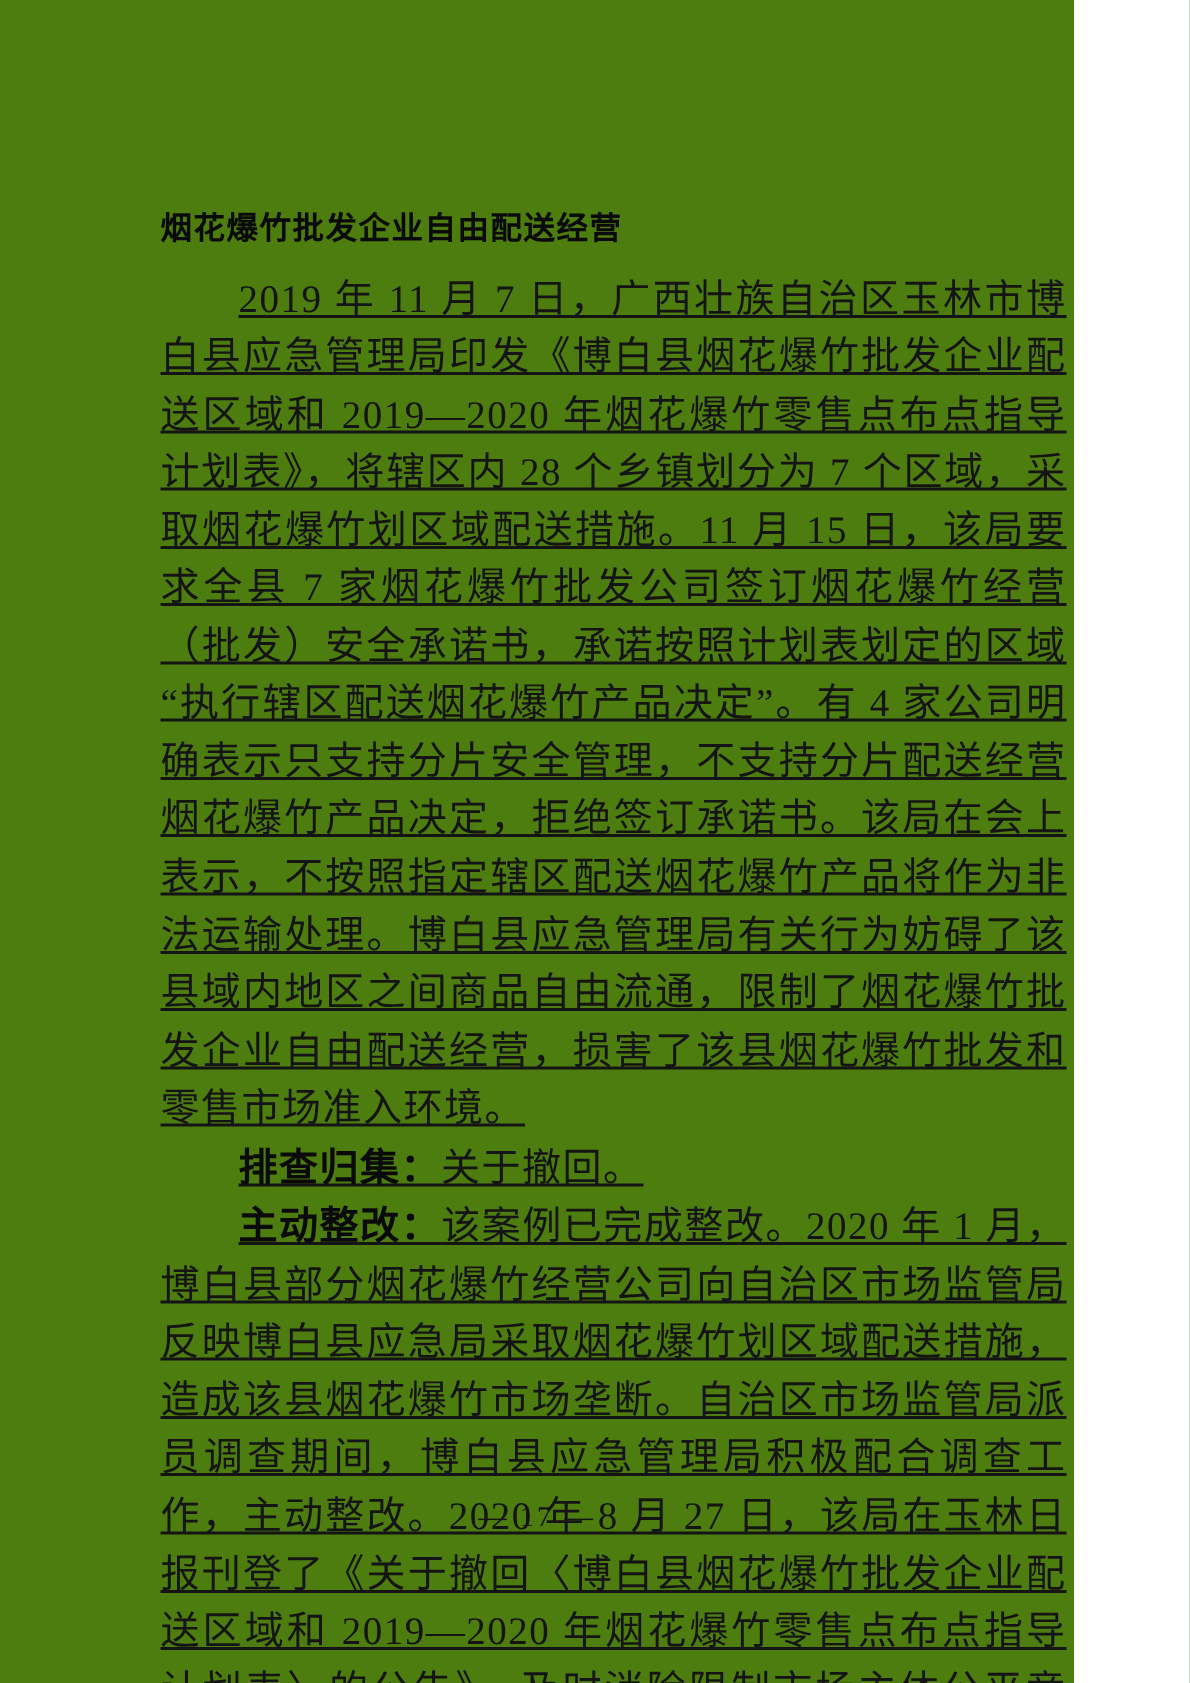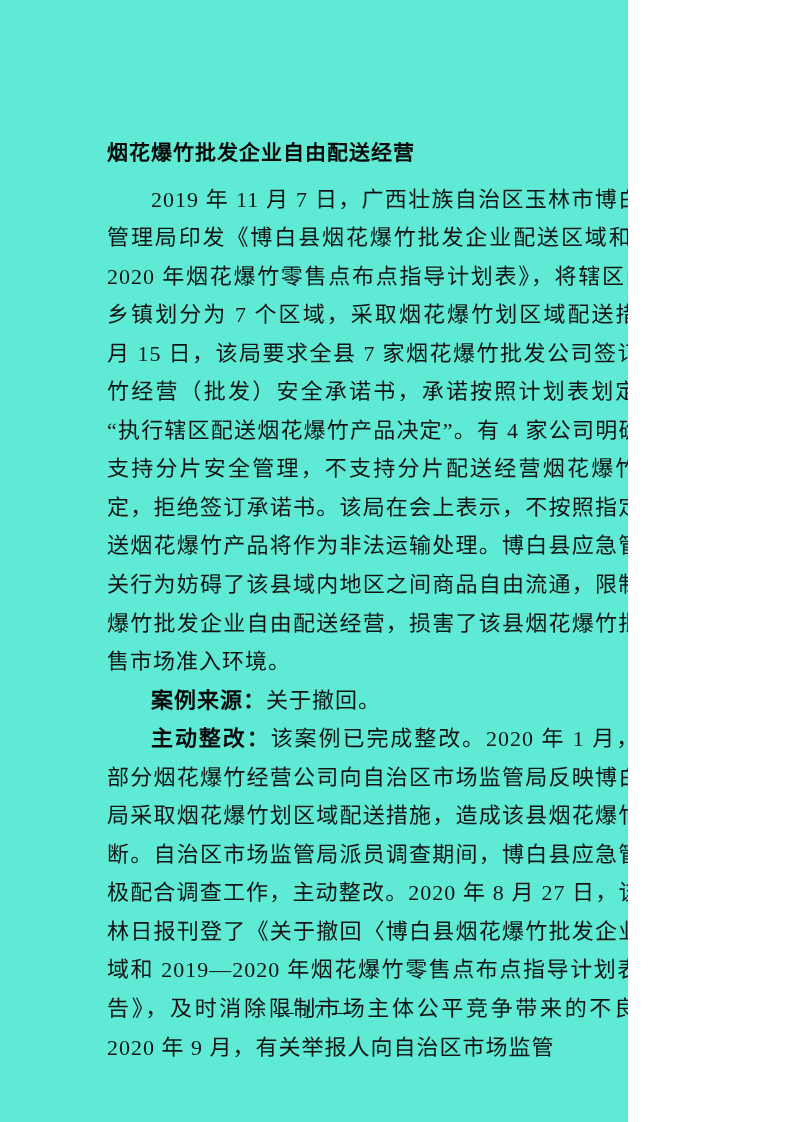--- a/index.html
+++ b/index.html
@@ -2,50 +2,51 @@
 <html lang="zh-CN"><head>
 <meta charset="utf-8">
 <style>
   html, body {
     margin: 0;
     padding: 0;
     background: #ffffff;
   }
   .page {
     position: relative;
-    width: 628px;
+    width: 716px;
     height: 1122px;
-    background: #5eead4;
+    background: #4d7c0f;
     overflow: hidden;
     color: #111111;
   }
   .content {
     position: absolute;
     left: 107px;
     top: 134px;
     width: 604px;
   }
   .heading {
     font-family: "Liberation Sans", "DejaVu Sans", sans-serif;
     font-weight: 700;
     font-size: 21px;
     line-height: 38.5px;
     margin: 0 0 8px 0;
     color: #0a0a0a;
     letter-spacing: 1px;
   }
   .para {
     font-family: "Liberation Serif", "DejaVu Serif", serif;
-    font-size: 22px;
+    font-size: 26px;
     line-height: 38.55px;
     margin: 0;
     text-align: justify;
     text-indent: 2em;
     letter-spacing: 1px;
     color: #141414;
+    text-decoration: underline;
   }
   .para-label {
     font-family: "Liberation Sans", "DejaVu Sans", sans-serif;
     font-weight: 700;
     color: #0a0a0a;
   }
   .page-footer {
     position: absolute;
     top: 1000px;
     left: 0;
@@ -61,20 +62,20 @@
 </head>
 <body>
 
 <div class="page">
   <div class="content">
 
     <h1 class="heading">烟花爆竹批发企业自由配送经营</h1>
 
     <p class="para"><span class="para-text">2019 年 11 月 7 日，广西壮族自治区玉林市博白县应急管理局印发《博白县烟花爆竹批发企业配送区域和 2019—2020 年烟花爆竹零售点布点指导计划表》，将辖区内 28 个乡镇划分为 7 个区域，采取烟花爆竹划区域配送措施。11 月 15 日，该局要求全县 7 家烟花爆竹批发公司签订烟花爆竹经营（批发）安全承诺书，承诺按照计划表划定的区域“执行辖区配送烟花爆竹产品决定”。有 4 家公司明确表示只支持分片安全管理，不支持分片配送经营烟花爆竹产品决定，拒绝签订承诺书。该局在会上表示，不按照指定辖区配送烟花爆竹产品将作为非法运输处理。博白县应急管理局有关行为妨碍了该县域内地区之间商品自由流通，限制了烟花爆竹批发企业自由配送经营，损害了该县烟花爆竹批发和零售市场准入环境。</span></p>
 
-    <p class="para"><span class="para-label">案例来源：</span><span class="para-text">关于撤回。</span></p>
+    <p class="para"><span class="para-label">排查归集：</span><span class="para-text">关于撤回。</span></p>
 
     <p class="para"><span class="para-label">主动整改：</span><span class="para-text">该案例已完成整改。2020 年 1 月，博白县部分烟花爆竹经营公司向自治区市场监管局反映博白县应急局采取烟花爆竹划区域配送措施，造成该县烟花爆竹市场垄断。自治区市场监管局派员调查期间，博白县应急管理局积极配合调查工作，主动整改。2020 年 8 月 27 日，该局在玉林日报刊登了《关于撤回〈博白县烟花爆竹批发企业配送区域和 2019—2020 年烟花爆竹零售点布点指导计划表〉的公告》，及时消除限制市场主体公平竞争带来的不良影响。2020 年 9 月，有关举报人向自治区市场监管</span></p>
 
   </div>
 
   <div class="page-footer">— 17 —</div>
 </div>
 
 </body></html>

